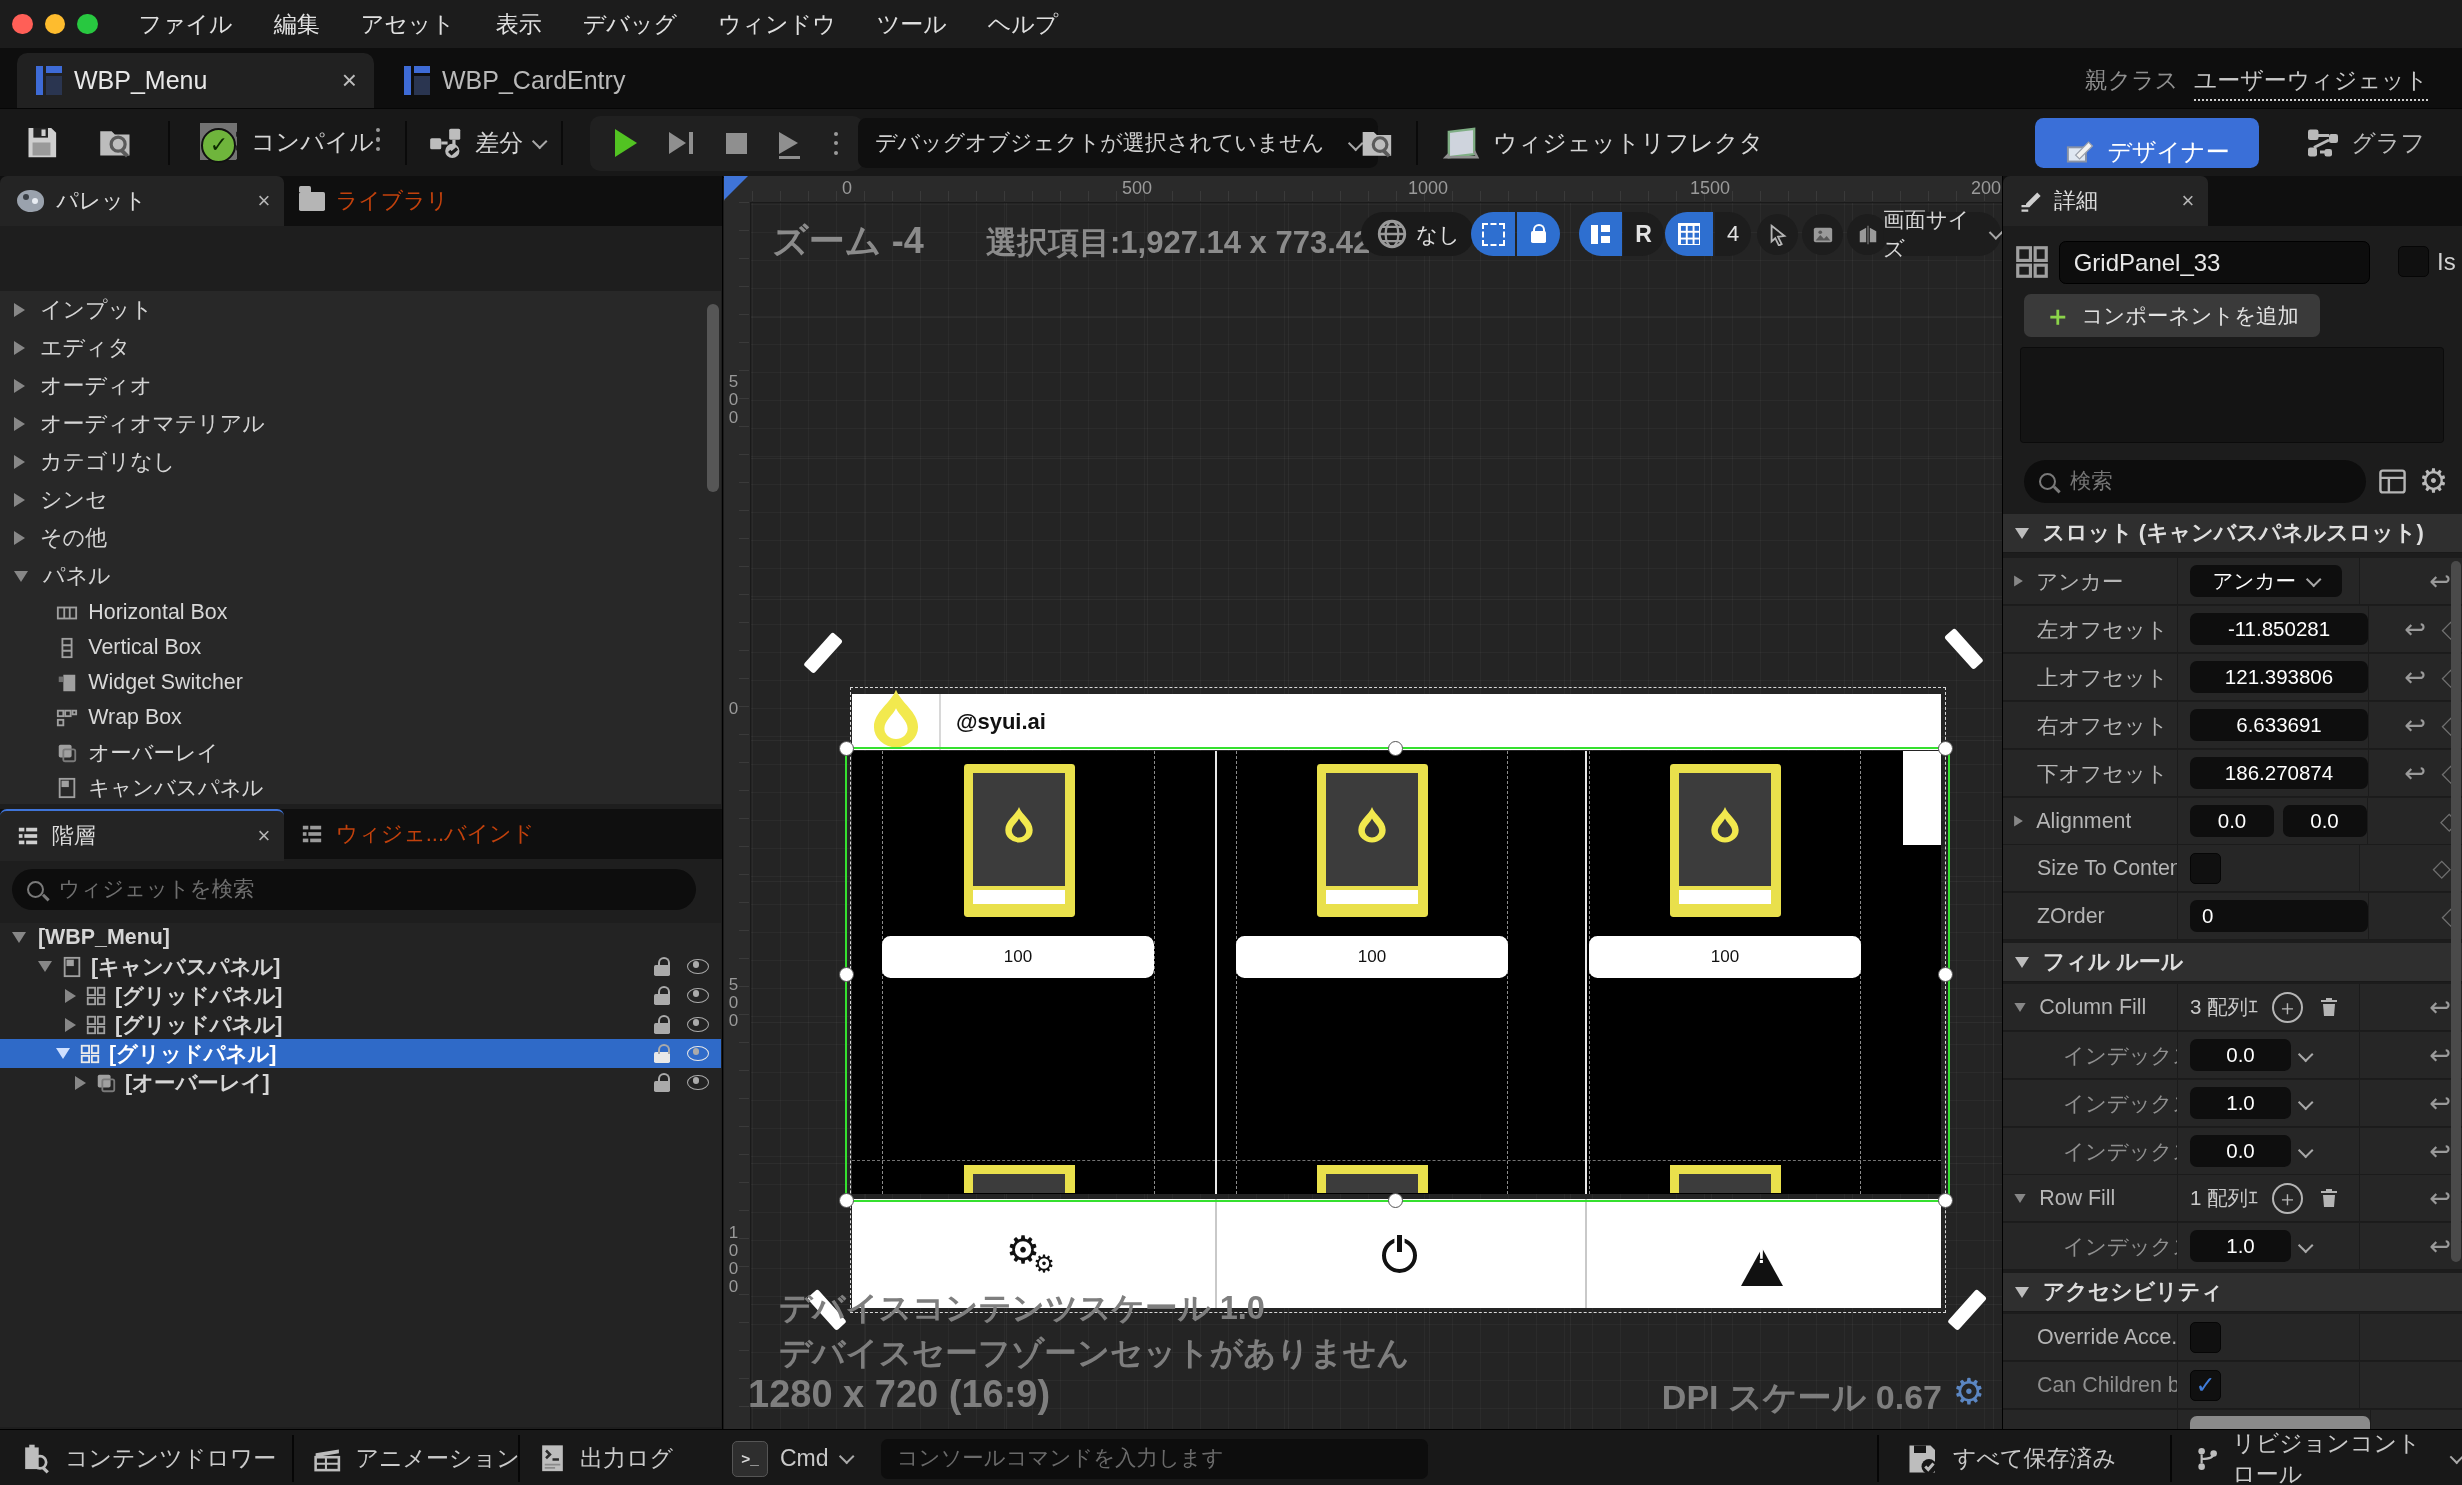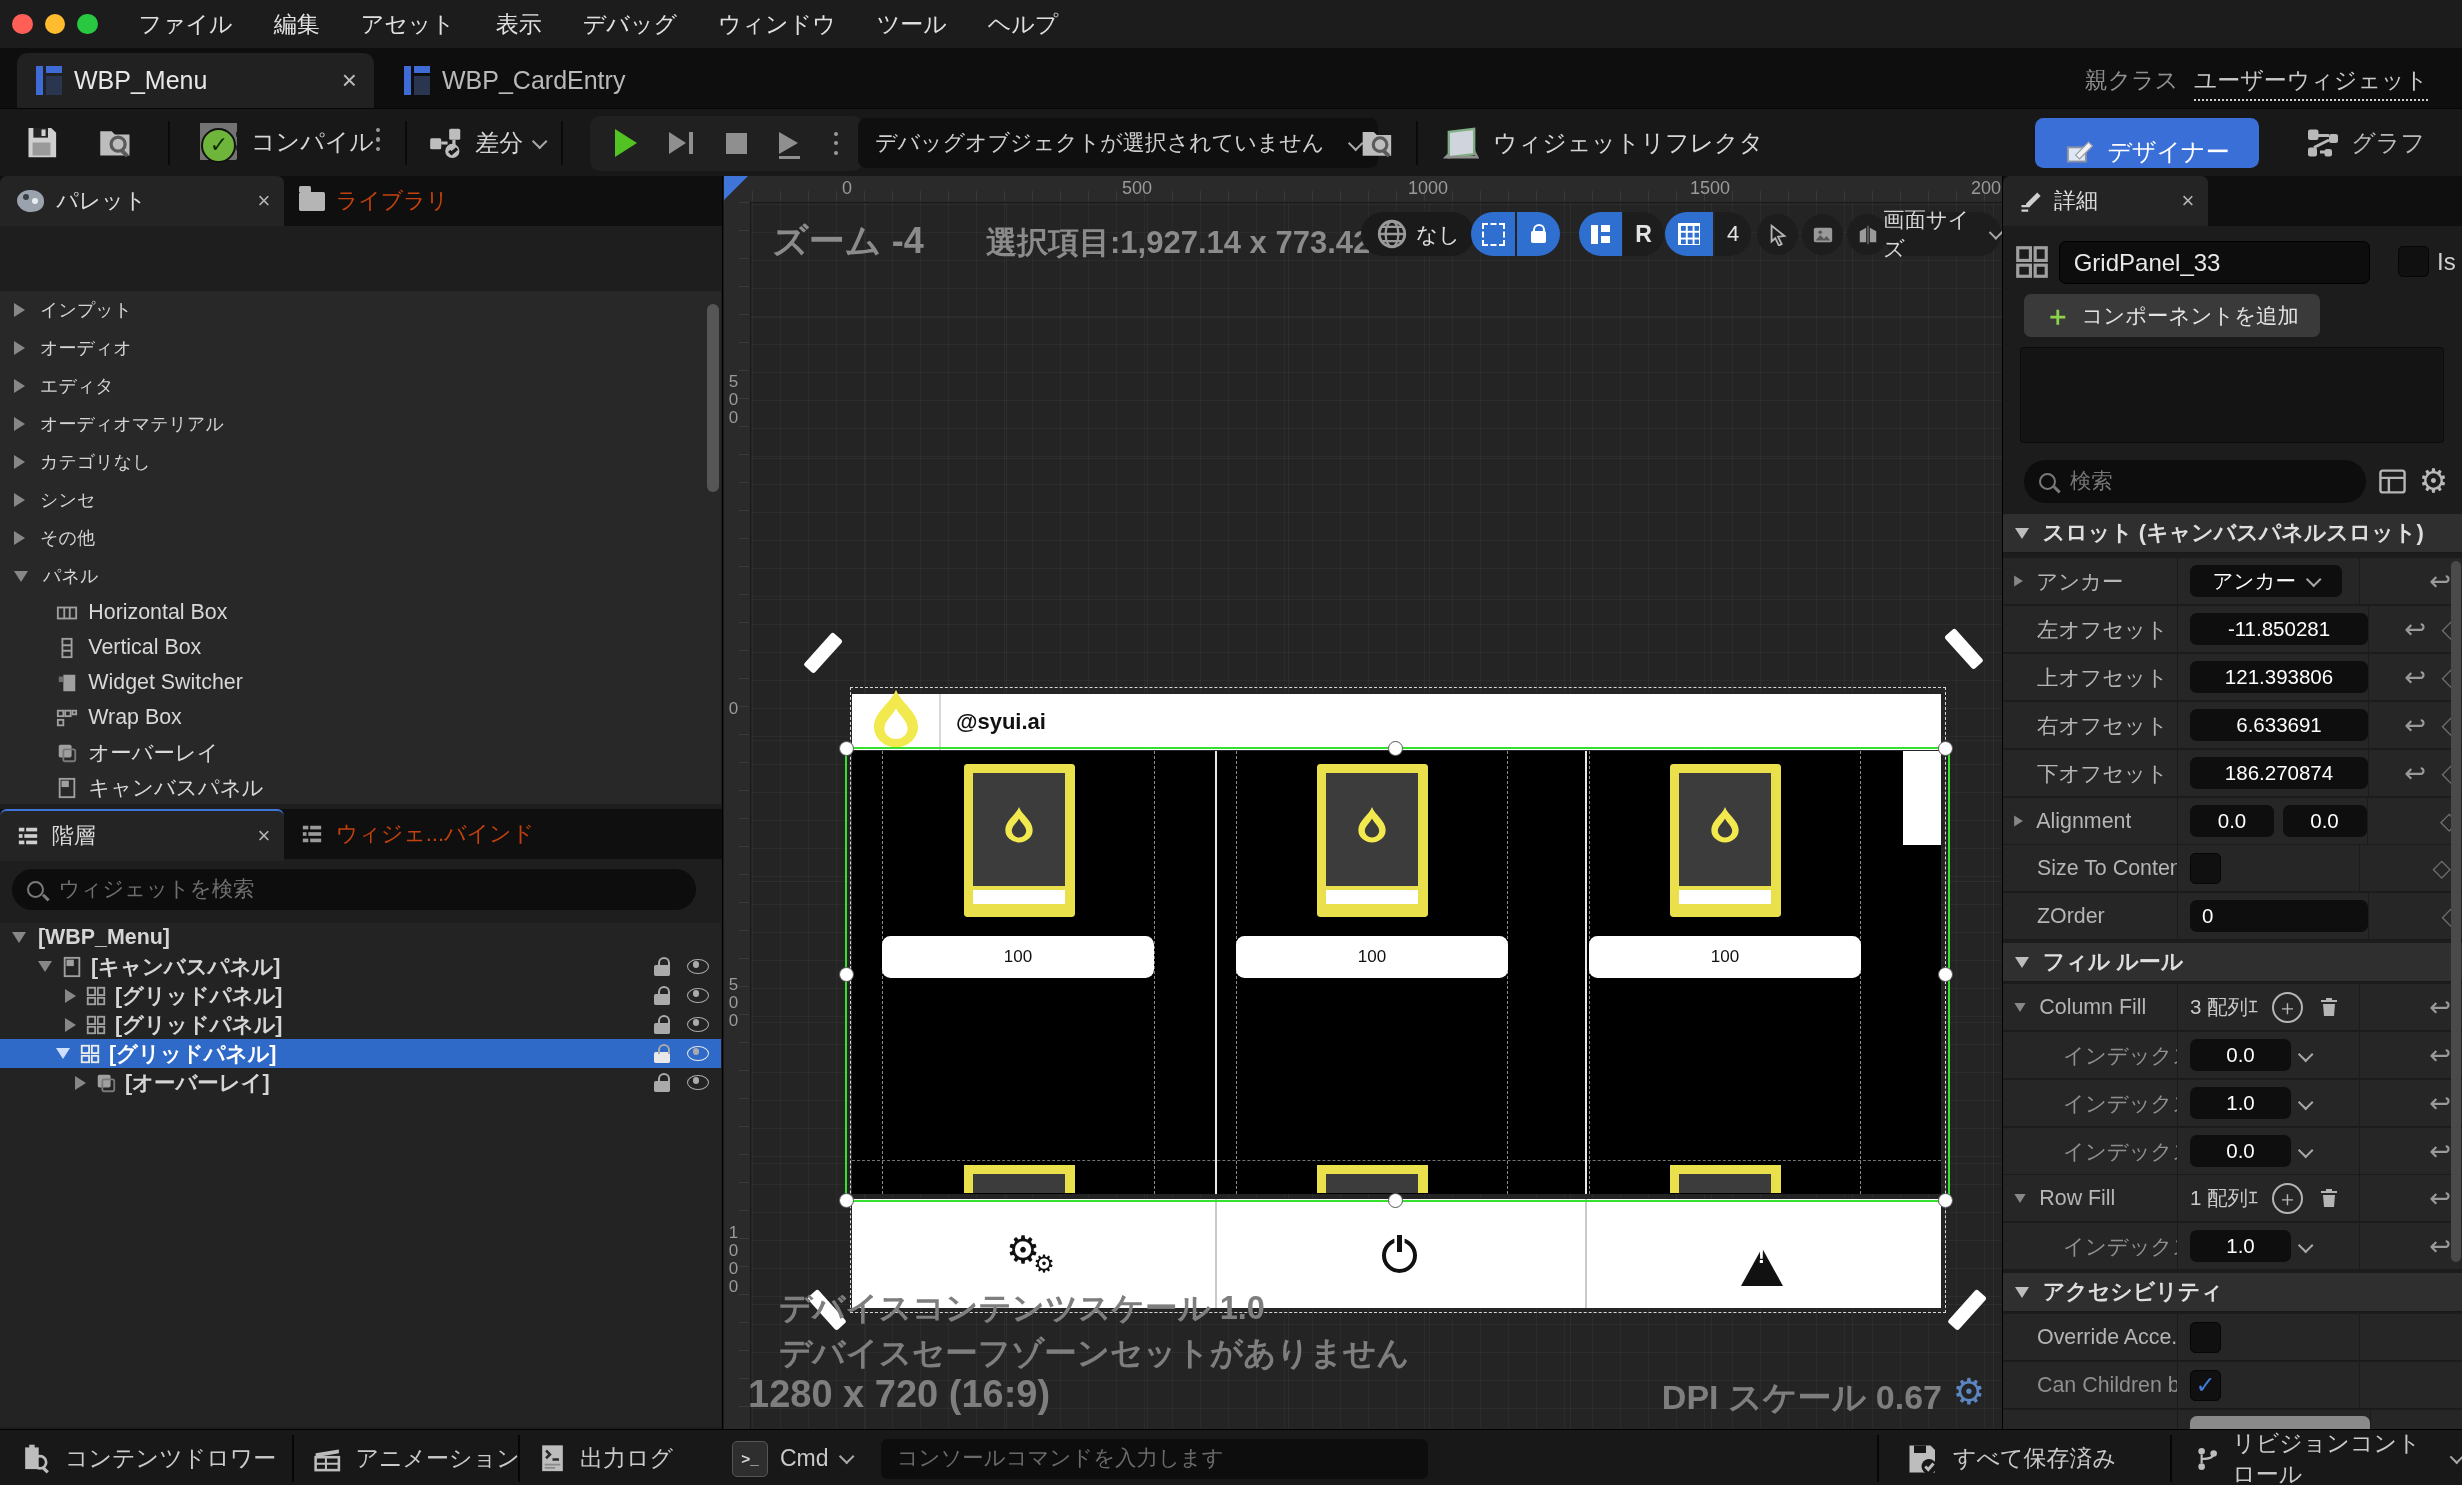--- a/index.html
+++ b/index.html
@@ -53,21 +53,21 @@
   .ptab-inactive .ptab-label{color:#c2410c;}
   .ptab-close{margin-left:auto;margin-right:13.7px;color:#b5b5b5;font-size:22px;}
   .search-wrap{position:absolute;left:12px;width:684px;height:41px;background:#0d0d0d;border-radius:20.5px;display:flex;align-items:center;padding:0 15.4px;box-sizing:border-box;}
   .search-wrap input{background:transparent;border:none;outline:none;color:#d0d0d0;font-size:21.4px;margin-left:12px;width:513px;font-family:inherit;}
   .search-wrap input::placeholder{color:#6f6f6f;}
   .mag{width:13px;height:13px;border:2.6px solid #7a7a7a;border-radius:50%;position:relative;flex:none;}
   .mag::after{content:"";position:absolute;width:7.7px;height:2.6px;background:#7a7a7a;transform:rotate(45deg);right:-6.8px;bottom:-2.6px;}
   .arr-r{width:0;height:0;border-top:7.7px solid transparent;border-bottom:7.7px solid transparent;border-left:11px solid #878787;flex:none;}
   .arr-d{width:0;height:0;border-left:7.7px solid transparent;border-right:7.7px solid transparent;border-top:11px solid #878787;flex:none;}
   .cat-row{height:38px;display:flex;align-items:center;padding-left:13.7px;gap:15.4px;}
-  .cat-row span{font-size:18px;color:#d4d4d4;}
+  .cat-row span{font-size:22px;color:#d4d4d4;}
   .item-row{height:35px;display:flex;align-items:center;padding-left:56px;gap:10.3px;}
   .item-row span{font-size:21.4px;color:#d8d8d8;}
   .scroll-thumb{position:absolute;width:12px;background:#565656;border-radius:6px;}
   
   .tree-row{height:29px;display:flex;align-items:center;position:relative;}
   .tree-row .lbl{font-size:21.4px;color:#d6d6d6;font-weight:bold;}
   .tree-row.sel{background:#2f6ac8;}
   .tree-icons{position:absolute;right:12px;display:flex;gap:17px;align-items:center;}
   .lockic{position:relative;width:15.4px;height:11px;background:#aaa;border-radius:1.7px;margin-top:7.7px;}
   .lockic::before{content:"";position:absolute;left:4.3px;top:-7.7px;width:7.7px;height:7.7px;border:2.6px solid #aaa;border-bottom:none;border-radius:6px 6px 0 0;}
@@ -307,25 +307,25 @@
         <span class="ptab-label">ライブラリ</span>
       </div>
     </div>
     <div class="abs" style="left:0;top:115px;width:721px;height:513px;background:#282828;overflow:hidden">
       <div class="cat-row">
           <span class="arr-r"></span>
           <span>インプット</span>
         </div>
       <div class="cat-row">
           <span class="arr-r"></span>
-          <span>オーディオ</span>
+          <span>エディタ</span>
         </div>
       <div class="cat-row">
           <span class="arr-r"></span>
-          <span>エディタ</span>
+          <span>オーディオ</span>
         </div>
       <div class="cat-row">
           <span class="arr-r"></span>
           <span>オーディオマテリアル</span>
         </div>
       <div class="cat-row">
           <span class="arr-r"></span>
           <span>カテゴリなし</span>
         </div>
       <div class="cat-row">

